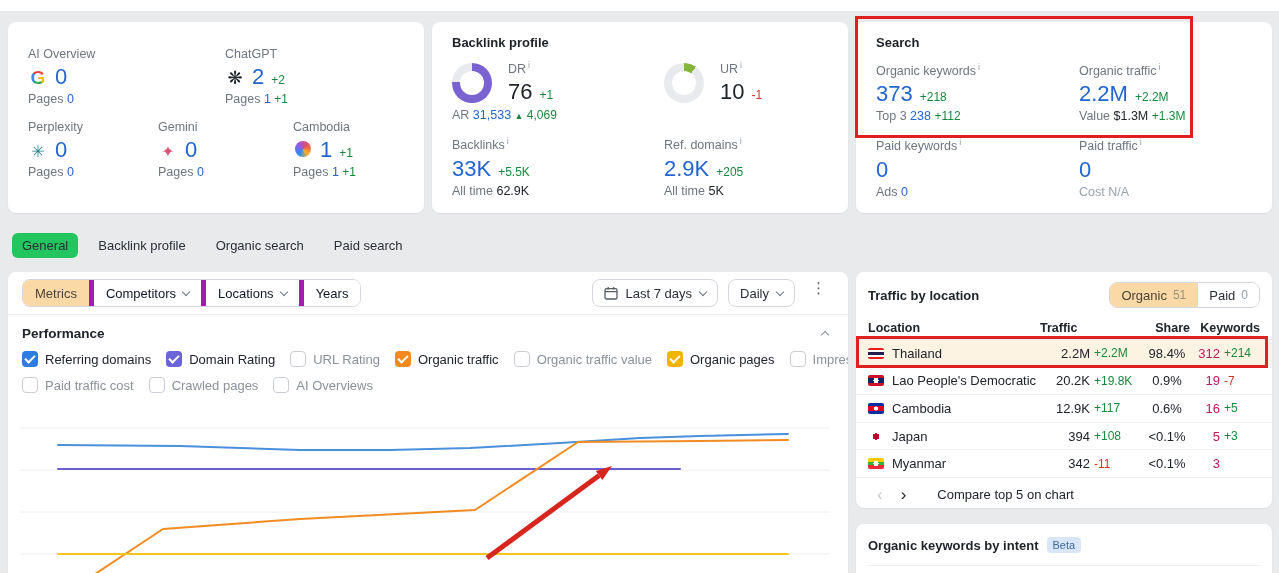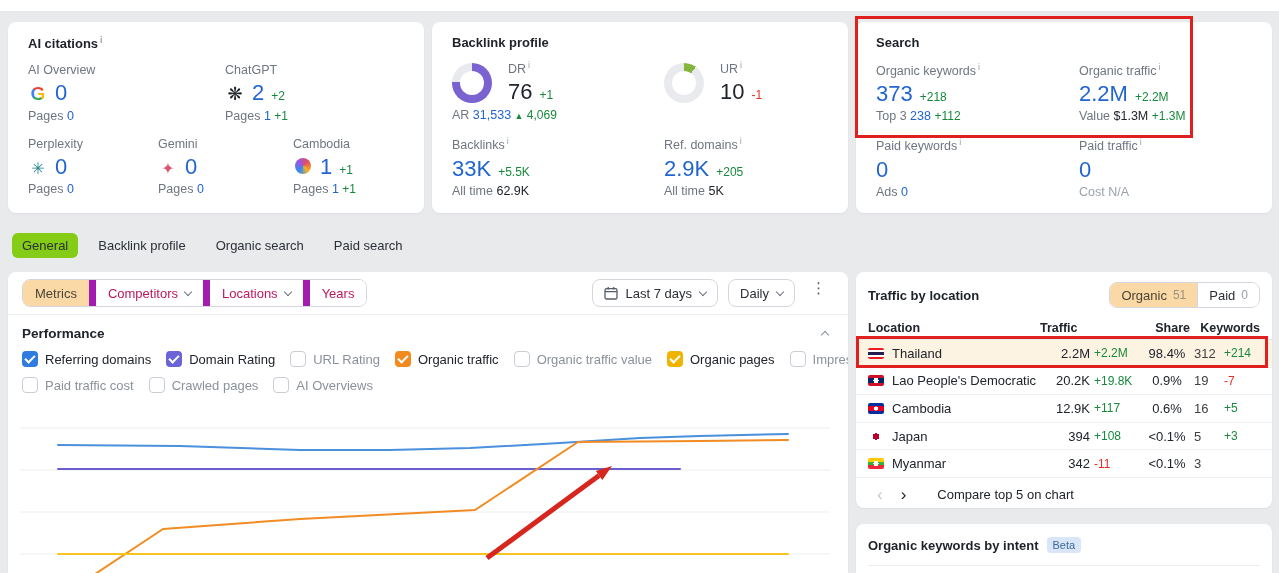--- a/index.html
+++ b/index.html
@@ -39,27 +39,27 @@
 .metric-row{position:relative;margin-top:14px}
 .metric-row .bl-col2b{position:absolute;left:212px;top:0}
 
 .search-grid{position:relative;margin-top:12px}
 .s-col2{position:absolute;left:203px;top:0}
 .s-row2{position:relative;margin-top:14px}
 .s-row2 .s-col2b{position:absolute;left:203px;top:0}
 
 .tabs{display:flex;gap:10px;align-items:center;margin:19px 0 0 12px;height:26px}
 .tab{border:none;background:transparent;font-size:13px;color:#2b2f36;padding:5px 10px;border-radius:6px;font-family:inherit;cursor:pointer}
-.tab.active{background:#84cc16}
+.tab.active{background:#22c55e}
 
 .main{display:flex;gap:8px;margin:14px 7px 0 8px;align-items:flex-start}
 .left-card{width:840px;height:420px;padding:0;overflow:hidden}
 .controls{display:flex;align-items:flex-start;padding:7px 14px}
 .seg-group{display:flex;border:1px solid #d4d7dd;border-radius:8px;overflow:hidden;height:28px;background:#fff}
-.seg{display:flex;align-items:center;gap:7px;padding:0 12px;font-size:13px;color:#be185d;border:none;border-left:7px solid #a21caf;background:#fff;font-family:inherit;cursor:pointer}
+.seg{display:flex;align-items:center;gap:7px;padding:0 12px;font-size:13px;color:#0f172a;border:none;border-left:5px solid #a21caf;background:#fff;font-family:inherit;cursor:pointer}
 .seg:first-child{border-left:none}
 .seg.active{background:#fbd9a6;color:#4a4436}
 .spacer{flex:1}
 .btn{display:flex;align-items:center;gap:8px;height:28px;padding:0 11px;border:1px solid #d4d7dd;border-radius:8px;background:#fff;font-size:13px;color:#2b2f36;font-family:inherit;cursor:pointer;margin-left:10px}
 .dots-btn{border:none;background:none;font-size:15px;color:#565d66;padding:0 8px;margin-left:8px;cursor:pointer}
 .chev{display:inline-block;width:6px;height:6px;border-right:1.6px solid #6b7280;border-bottom:1.6px solid #6b7280;transform:rotate(45deg);margin-top:-3px}
 .chev.up{transform:rotate(225deg);margin-top:4px}
 .divider{border-top:1px solid #eceef1}
 .perf-head{display:flex;align-items:center;justify-content:space-between;padding:9px 14px 3px}
 .perf-title{font-size:13.5px;font-weight:700}
@@ -87,21 +87,21 @@
 .t-cols .hc-traffic{grid-column:2/4}
 .t-cols .hc-share{grid-column:4;text-align:right}
 .t-cols .hc-kw{grid-column:5/7;text-align:right}
 .t-row{height:27.6px;border-bottom:1px solid #eff1f3;font-size:13px;cursor:pointer}
 .t-row.hl{background:#fdf3e3}
 .c-name{display:flex;gap:8px;align-items:center;overflow:hidden;white-space:nowrap}
 .c-tval{text-align:right}
 .c-tchg,.c-kchg{font-size:12px;color:#17893c}
 .c-tchg.down,.c-kchg.down{color:#de3024}
 .c-share{text-align:center}
-.c-kval{color:#404040}
+.c-kval{text-align:right;color:#be185d}
 .flag{width:16px;height:11px;border-radius:2px;flex:0 0 auto}
 .thailand-flag{background:linear-gradient(180deg,#ed1c24 0 17%,#fff 17% 34%,#241d4f 34% 66%,#fff 66% 83%,#ed1c24 83%)}
 .laos-flag{background:radial-gradient(circle at 50% 50%,#fff 0 2.5px,transparent 2.6px),linear-gradient(180deg,#ce1126 0 25%,#002868 25% 75%,#ce1126 75%)}
 .cambodia-flag{background:radial-gradient(circle at 50% 50%,#fff 0 2px,transparent 2.1px),linear-gradient(180deg,#032ea1 0 26%,#e00025 26% 74%,#032ea1 74%)}
 .japan-flag{background:radial-gradient(circle at 50% 50%,#bc002d 0 3.2px,#fff 3.3px)}
 .myanmar-flag{background:radial-gradient(circle at 50% 50%,#fff 0 2.5px,transparent 2.6px),linear-gradient(180deg,#fecb00 0 33%,#34b233 33% 66%,#ea2839 66%)}
 .t-foot{display:flex;align-items:center;padding:8px 12px}
 .pg{border:none;background:none;font-size:17px;line-height:1;color:#20242c;padding:0 9px;cursor:pointer;font-family:inherit}
 .pg.disabled{color:#c2c7cd}
 .foot-link{margin-left:22px;font-size:13px;color:#20242c;cursor:pointer}
@@ -116,21 +116,20 @@
 </style>
 </head>
 <body>
 
 <div class="page">
   <div class="top-strip"></div>
 
   <div class="cards-row">
 
     <div class="card stat-card">
-      <div class="card-title"><span>AI citations</span><span class="info">i</span></div>
       <div class="ai-row ai-row1" id="ai-row1">
           <div class="ai-item">
     <div class="label">AI Overview</div>
     <div class="big-row">
               <span class="gicon google-g">G</span>
               <span class="big-num">0</span>
             </div>
     <div class="sub">Pages <span class="b">0</span></div>
   </div>
           <div class="ai-item">

